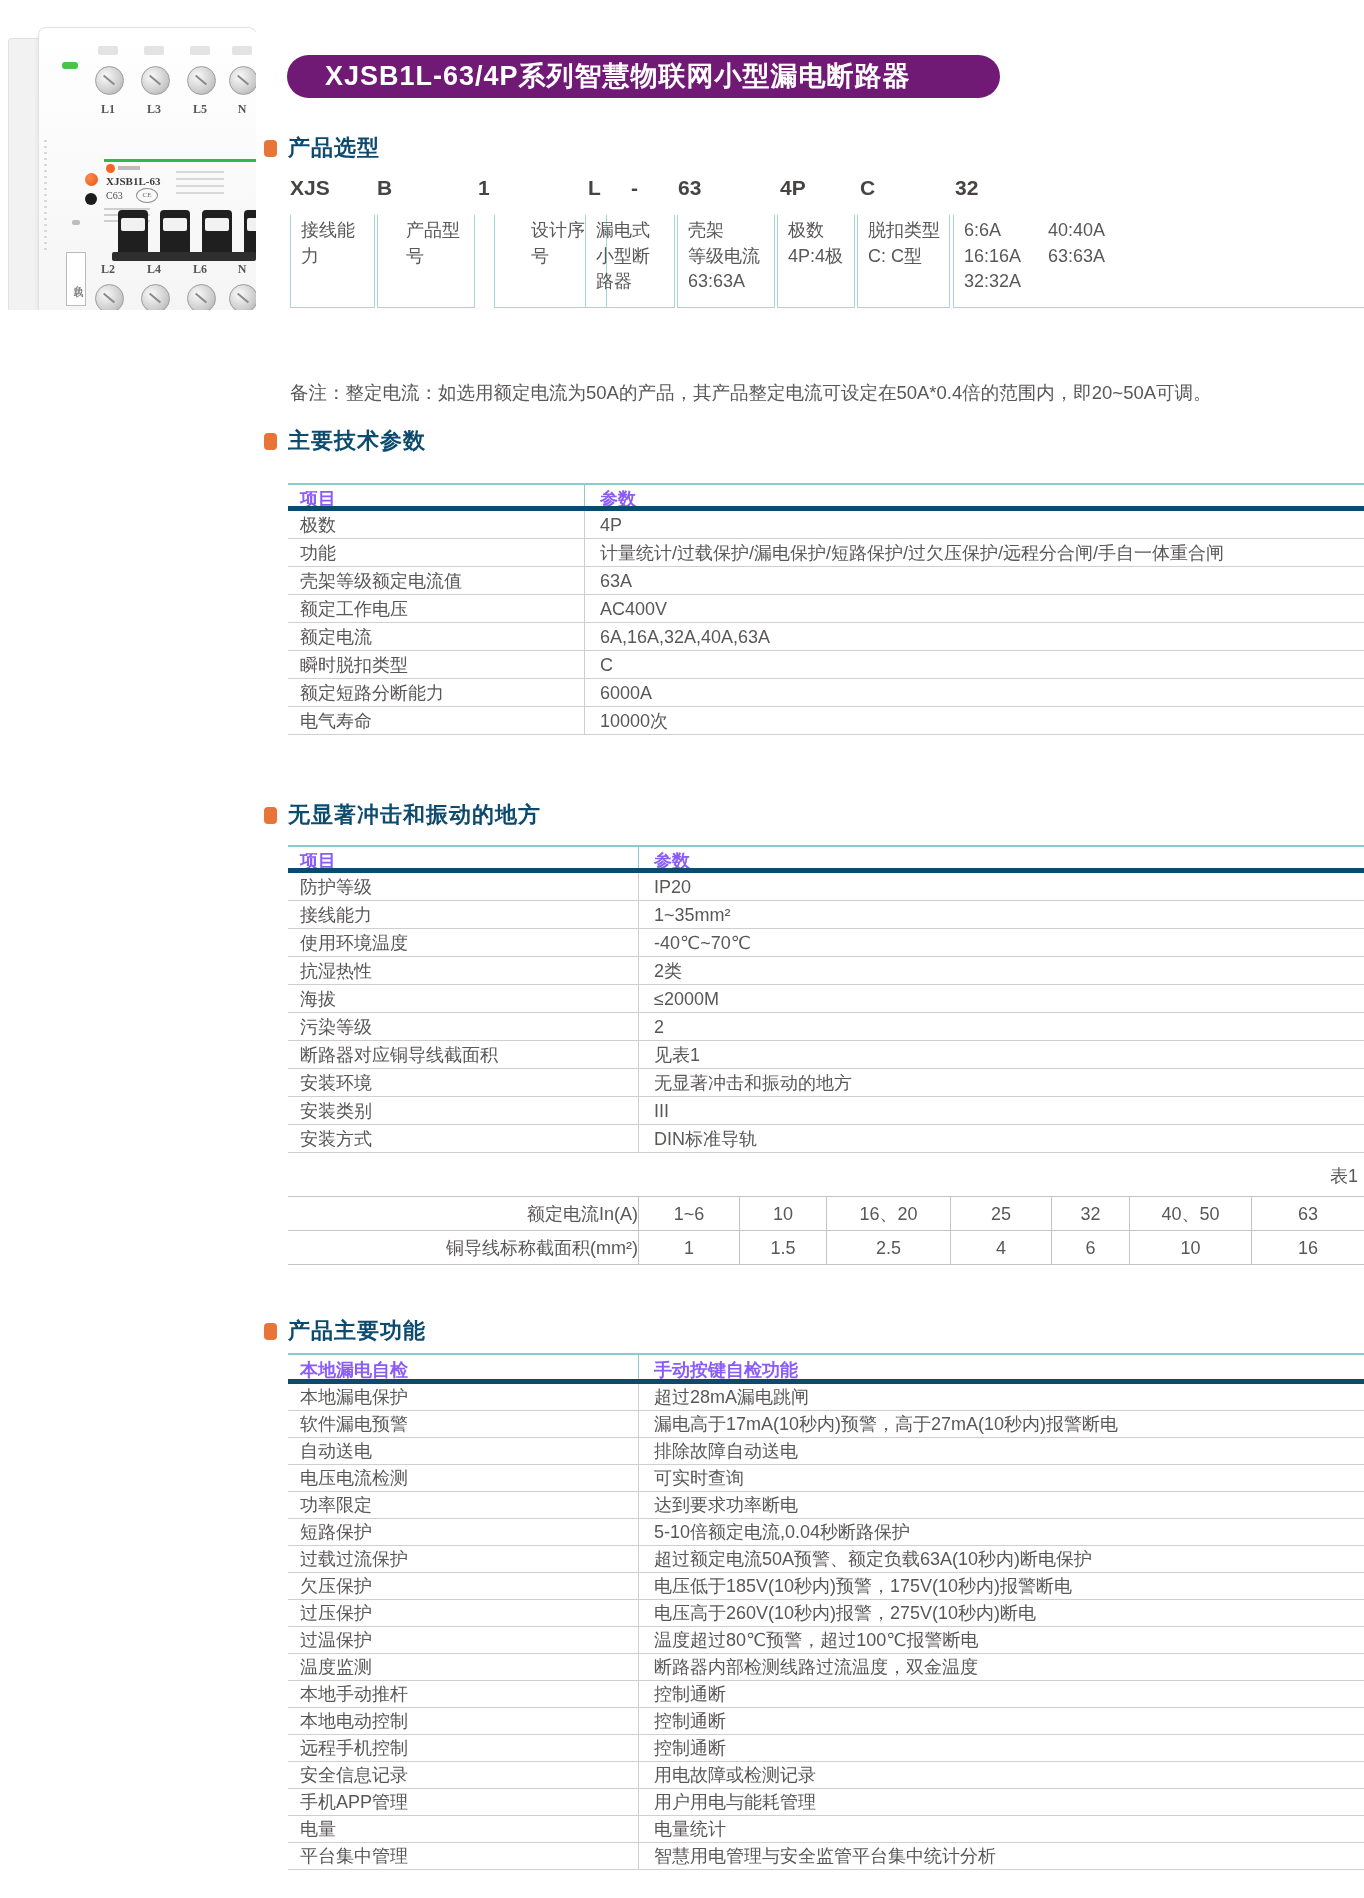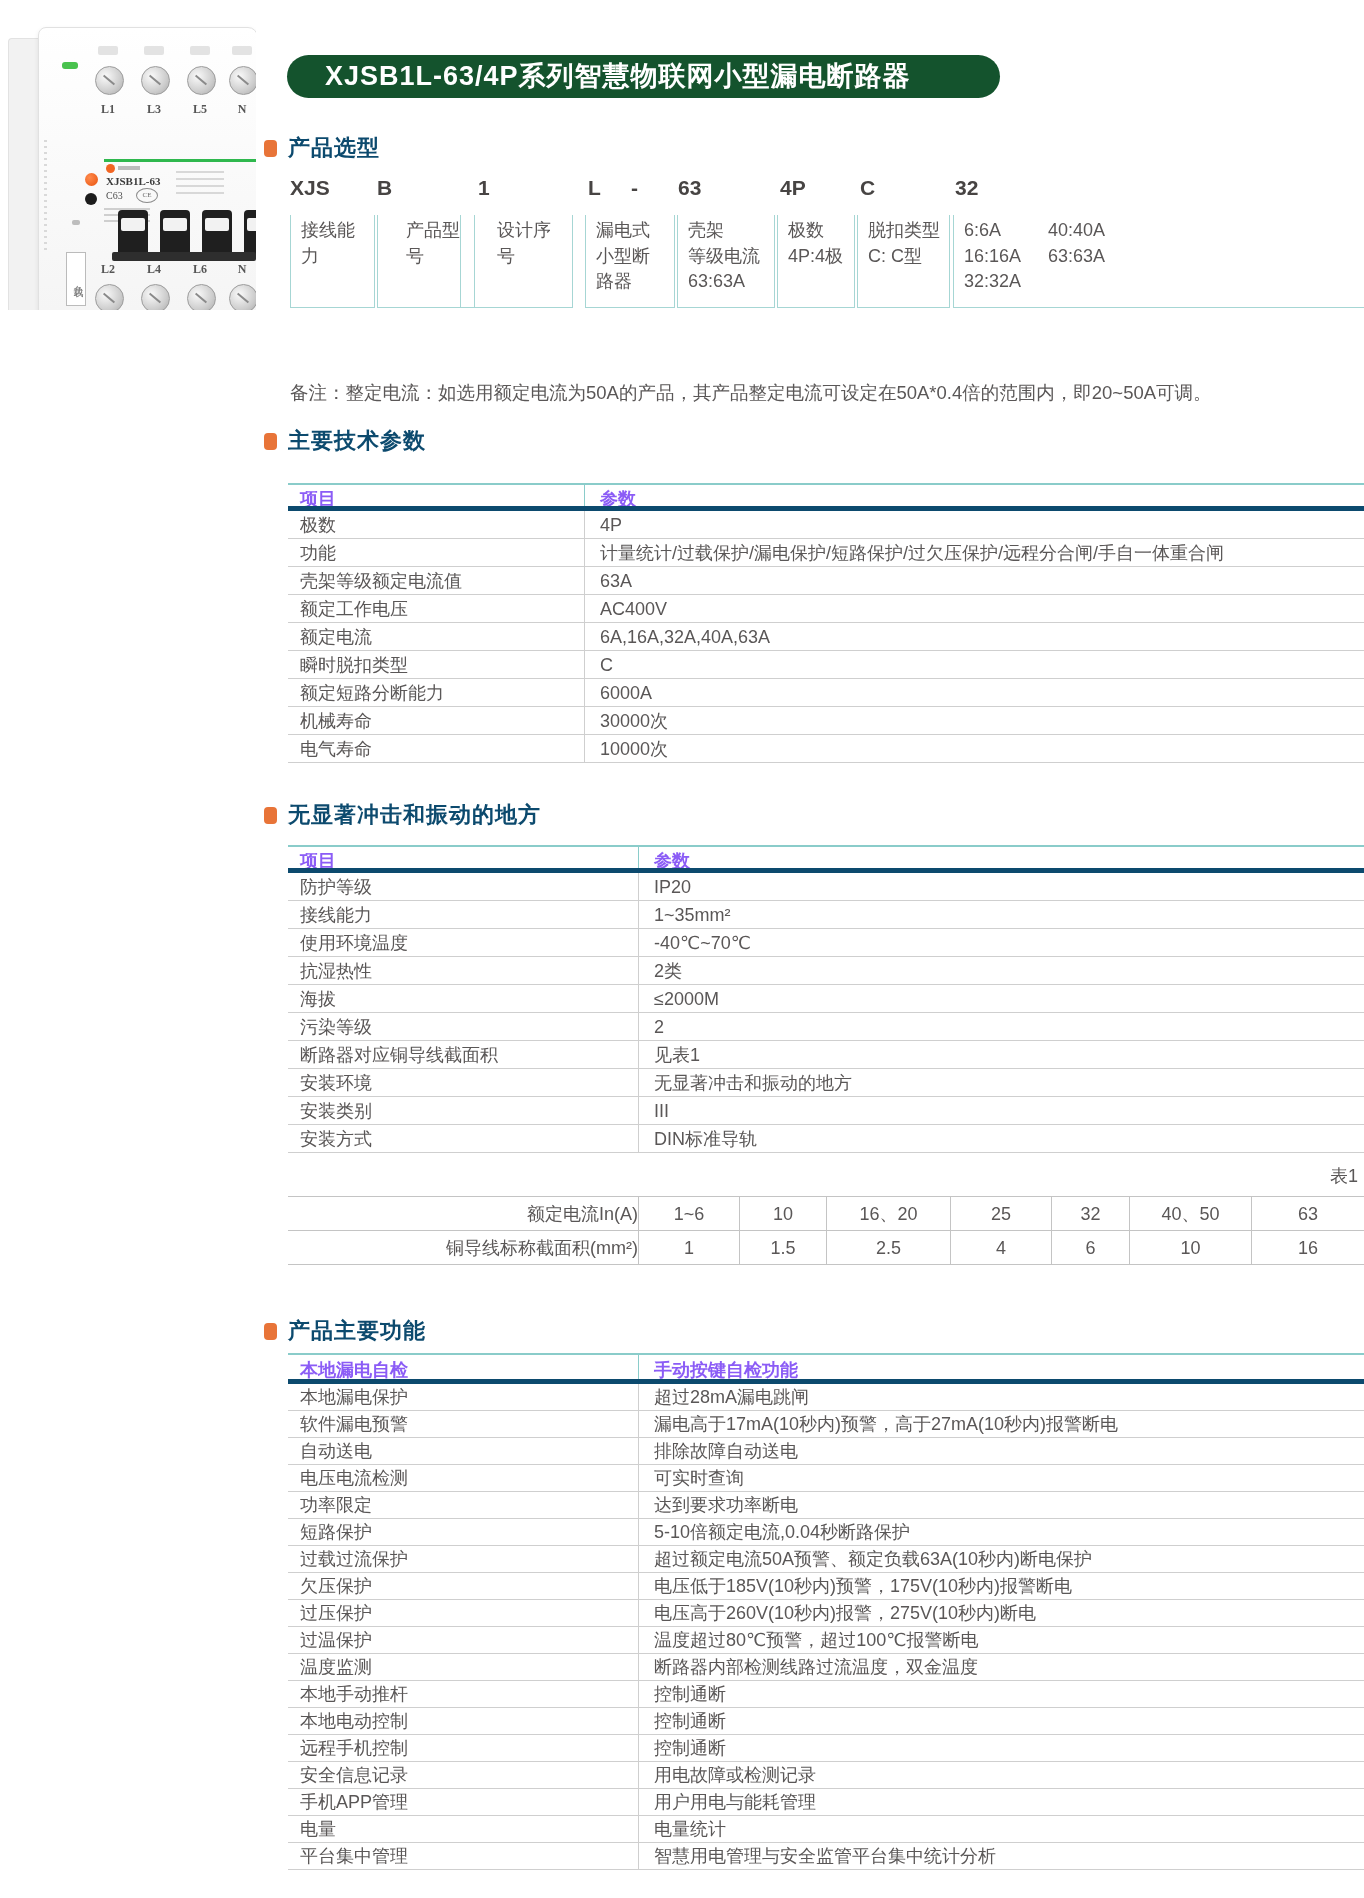--- a/index.html
+++ b/index.html
@@ -1,21 +1,21 @@
 <!DOCTYPE html>
 <html><head>
 <meta charset="utf-8">
 <style>
   html,body{margin:0;padding:0;background:#ffffff;}
   .page{position:relative;width:1364px;height:1898px;background:#fff;overflow:hidden;
         font-family:"Liberation Sans","DejaVu Sans",sans-serif;color:#5a5757;}
 
   
   .banner{position:absolute;left:287px;top:55px;width:713px;height:43px;border-radius:22px;
-          background:#14532d;color:#fff;font-size:27px;font-weight:bold;line-height:43px;
+          background:#701a75;color:#fff;font-size:27px;font-weight:bold;line-height:43px;
           padding-left:38px;box-sizing:border-box;letter-spacing:1px;white-space:nowrap;}
 
   
   .sec{position:absolute;left:264px;display:flex;align-items:center;gap:11px;}
   .bullet{width:13px;height:17px;border-radius:4px;background:#e87438;flex:0 0 auto;}
   .sec-title{font-size:22px;font-weight:bold;color:#0c4a6e;letter-spacing:1px;white-space:nowrap;}
 
   
   .code{position:absolute;top:176px;font-size:21px;font-weight:bold;color:#474443;white-space:nowrap;}
   .code-cell{position:absolute;top:215px;height:93px;box-sizing:border-box;
@@ -150,21 +150,21 @@
   <span class="code" style="left:478px;">1</span>
   <span class="code" style="left:588px;">L</span>
   <span class="code" style="left:631px;">-</span>
   <span class="code" style="left:678px;">63</span>
   <span class="code" style="left:780px;">4P</span>
   <span class="code" style="left:860px;">C</span>
   <span class="code" style="left:955px;">32</span>
 
   <div class="code-cell" style="left:290px;width:85px;">接线能力</div>
   <div class="code-cell" style="left:377px;width:98px;padding-left:28px;">产品型号</div>
-  <div class="code-cell" style="left:460px;width:113px;padding-left:36px;">设计序号</div>
+  <div class="code-cell" style="left:494px;width:113px;padding-left:36px;">设计序号</div>
   <div class="code-cell" style="left:585px;width:90px;">漏电式
 小型断
 路器</div>
   <div class="code-cell" style="left:677px;width:98px;">壳架
 等级电流
 63:63A</div>
   <div class="code-cell" style="left:777px;width:78px;">极数
 4P:4极</div>
   <div class="code-cell" style="left:857px;width:93px;">脱扣类型
 C: C型</div>
@@ -208,24 +208,20 @@
         <div class="cl w297">额定电流</div>
         <div class="cr">6A,16A,32A,40A,63A</div>
       </div>
     <div class="row h28">
         <div class="cl w297">瞬时脱扣类型</div>
         <div class="cr">C</div>
       </div>
     <div class="row h28">
         <div class="cl w297">额定短路分断能力</div>
         <div class="cr">6000A</div>
-      </div>
-    <div class="row h28">
-        <div class="cl w297">机械寿命</div>
-        <div class="cr">30000次</div>
       </div>
     <div class="row h28">
         <div class="cl w297">电气寿命</div>
         <div class="cr">10000次</div>
       </div>
   </div>
 
   <div class="sec" style="top:800px;">
     <span class="bullet"></span>
     <span class="sec-title">无显著冲击和振动的地方</span>

